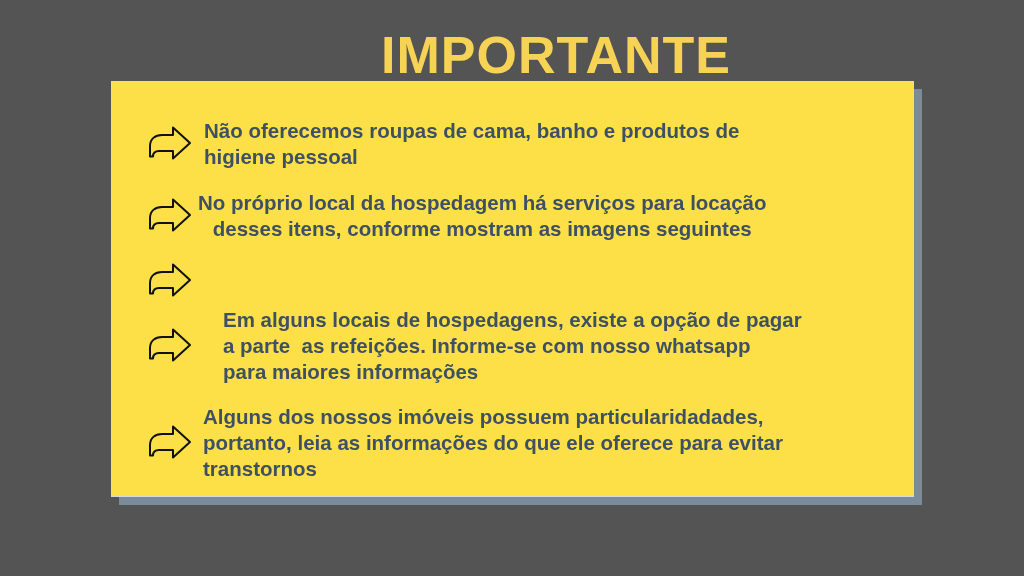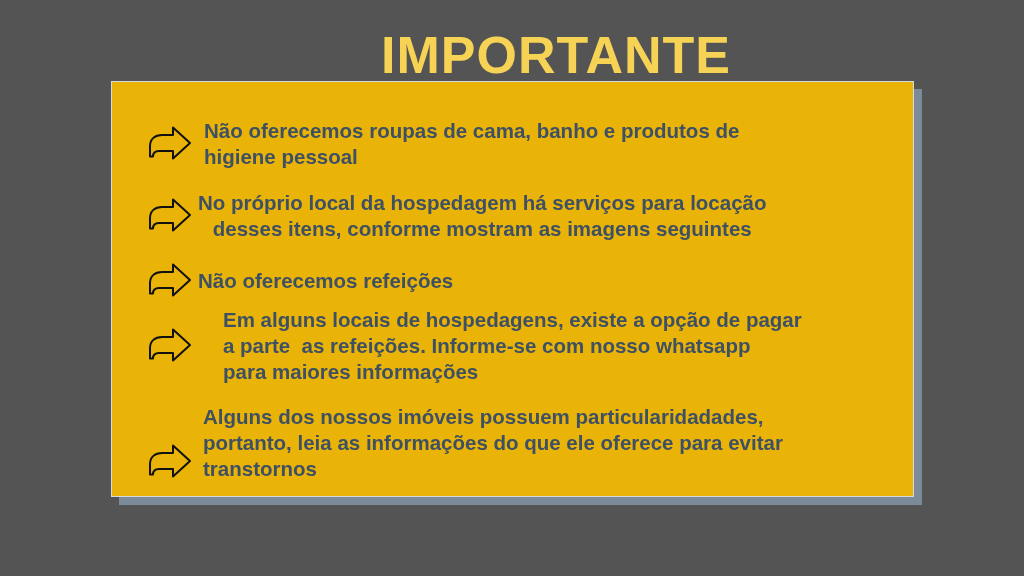--- a/index.html
+++ b/index.html
@@ -41,21 +41,21 @@
     height: 416px;
     background: #7b8b99;
   }
 
   #content-card {
     position: absolute;
     left: 111px;
     top: 81px;
     width: 803px;
     height: 416px;
-    background: #eab308;
+    background: #fde047;
     border: 1px solid #d4dae2;
     padding: 16px 22px 10px 22px;
   }
 
   #bullet-list {
     position: relative;
     width: 100%;
     height: 100%;
   }
 
@@ -81,21 +81,21 @@
     font-weight: bold;
     line-height: 26px;
     white-space: pre-wrap;
   }
 
   
   #bullet-row-1 { top: 20px;  }
   #bullet-row-2 { top: 92px; text-align: center;  }
   #bullet-row-3 { top: 163px; }
   #bullet-row-4 { top: 209px; gap: 25px; }
-  #bullet-row-5 { top: 306px; align-items: flex-end; }
+  #bullet-row-5 { top: 306px; }
 
   #bullet-row-1 .bullet-text { padding-left: 6px; }
   #bullet-row-5 .bullet-text { padding-left: 5px; }
 </style>
 </head>
 <body>
 
 <div id="slide-title">IMPORTANTE</div>
 
 <div id="content-card-shadow"></div>
@@ -122,21 +122,20 @@
       <span class="bullet-text">No próprio local da hospedagem há serviços para locação
 desses itens, conforme mostram as imagens seguintes</span>
     </div>
 
     <div class="bullet-row" id="bullet-row-3">
       <span class="bullet-icon">
         <svg width="48" height="40" viewBox="0 0 48 40">
           <path d="M4 32.5 L4 22 C4 15 9 11 16 11 L27 11 L27 3.5 L44 19 L27 34.5 L27 27 L13 27 C8.5 27 7 29 7 32.5 Z" fill="none" stroke="#111111" stroke-width="2" stroke-linejoin="round"></path>
         </svg>
       </span>
-      <span class="bullet-text">Não oferecemos refeições</span>
     </div>
 
     <div class="bullet-row" id="bullet-row-4">
       <span class="bullet-icon">
         <svg width="48" height="40" viewBox="0 0 48 40">
           <path d="M4 32.5 L4 22 C4 15 9 11 16 11 L27 11 L27 3.5 L44 19 L27 34.5 L27 27 L13 27 C8.5 27 7 29 7 32.5 Z" fill="none" stroke="#111111" stroke-width="2" stroke-linejoin="round"></path>
         </svg>
       </span>
       <span class="bullet-text">Em alguns locais de hospedagens, existe a opção de pagar
 a parte  as refeições. Informe-se com nosso whatsapp

